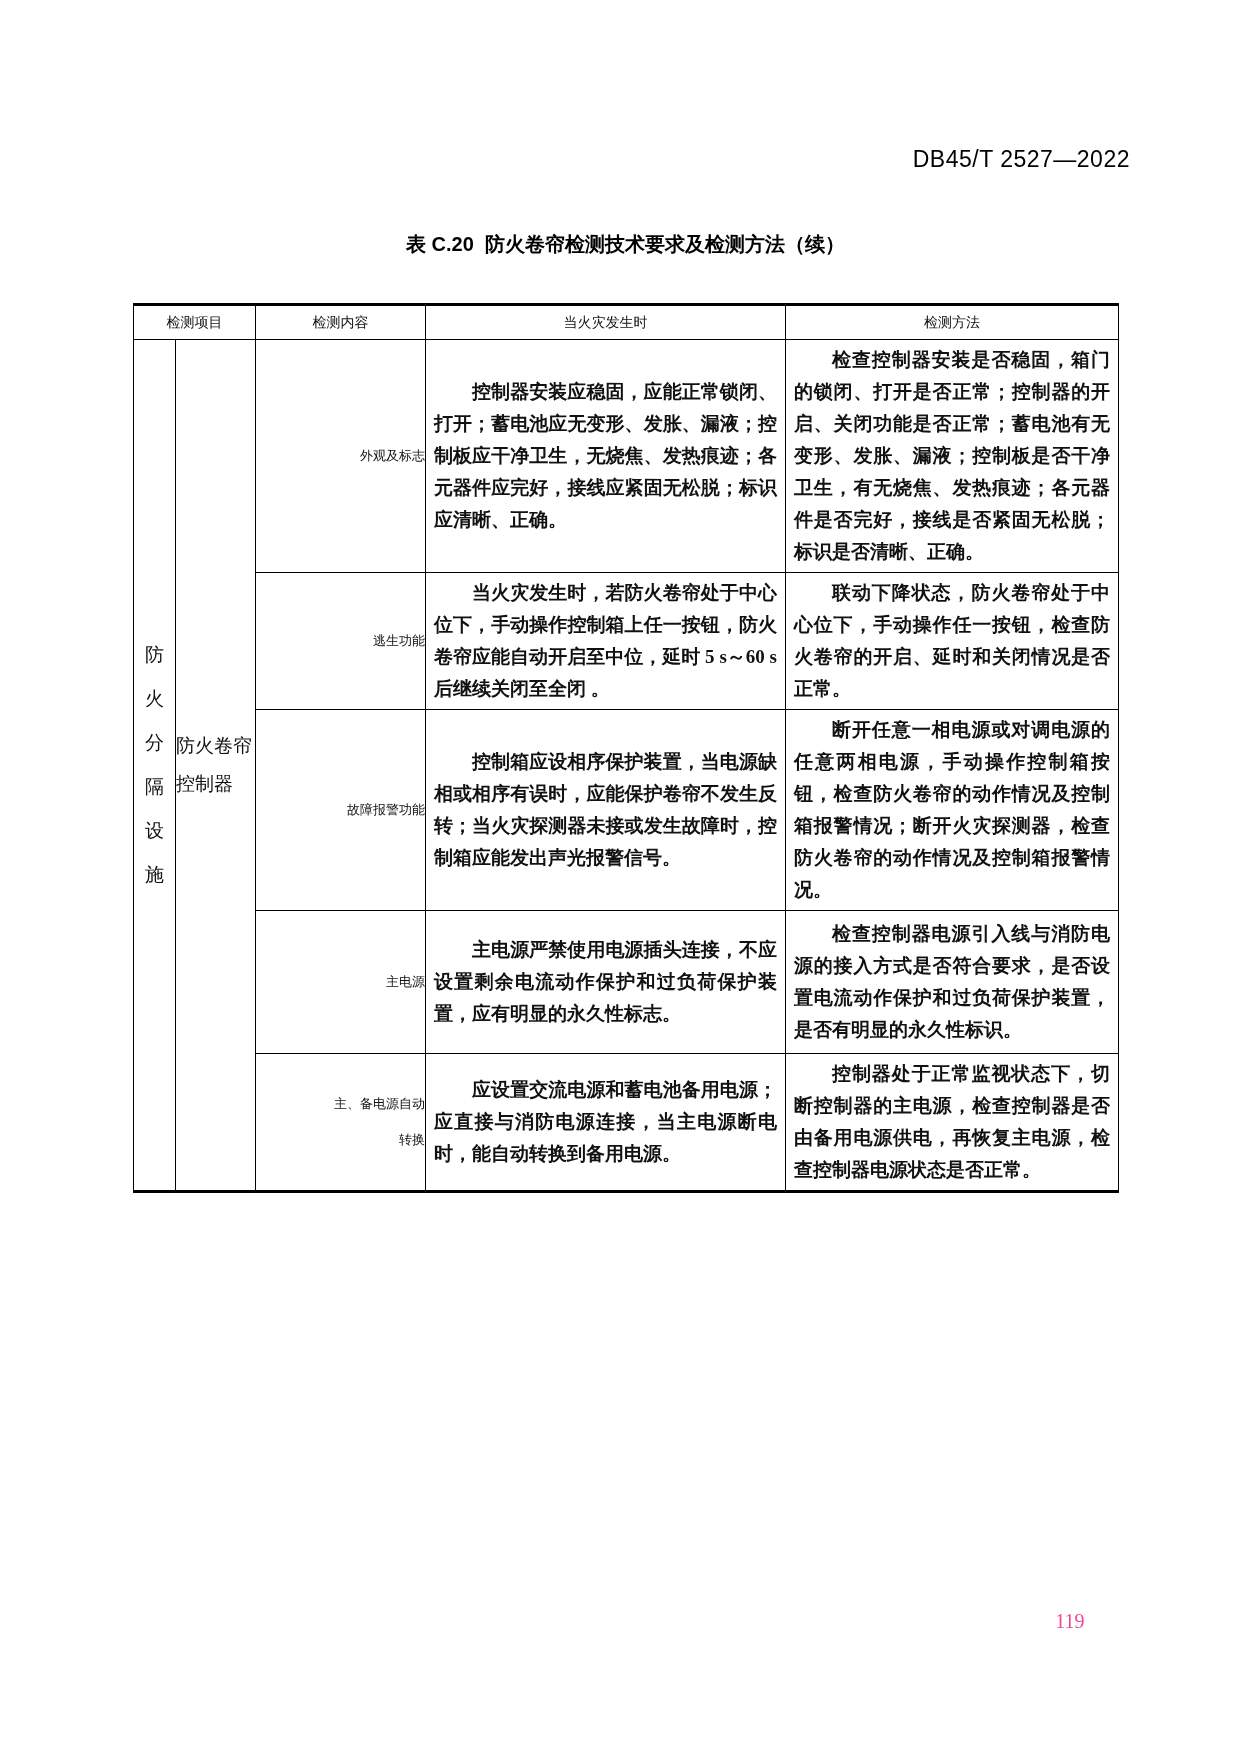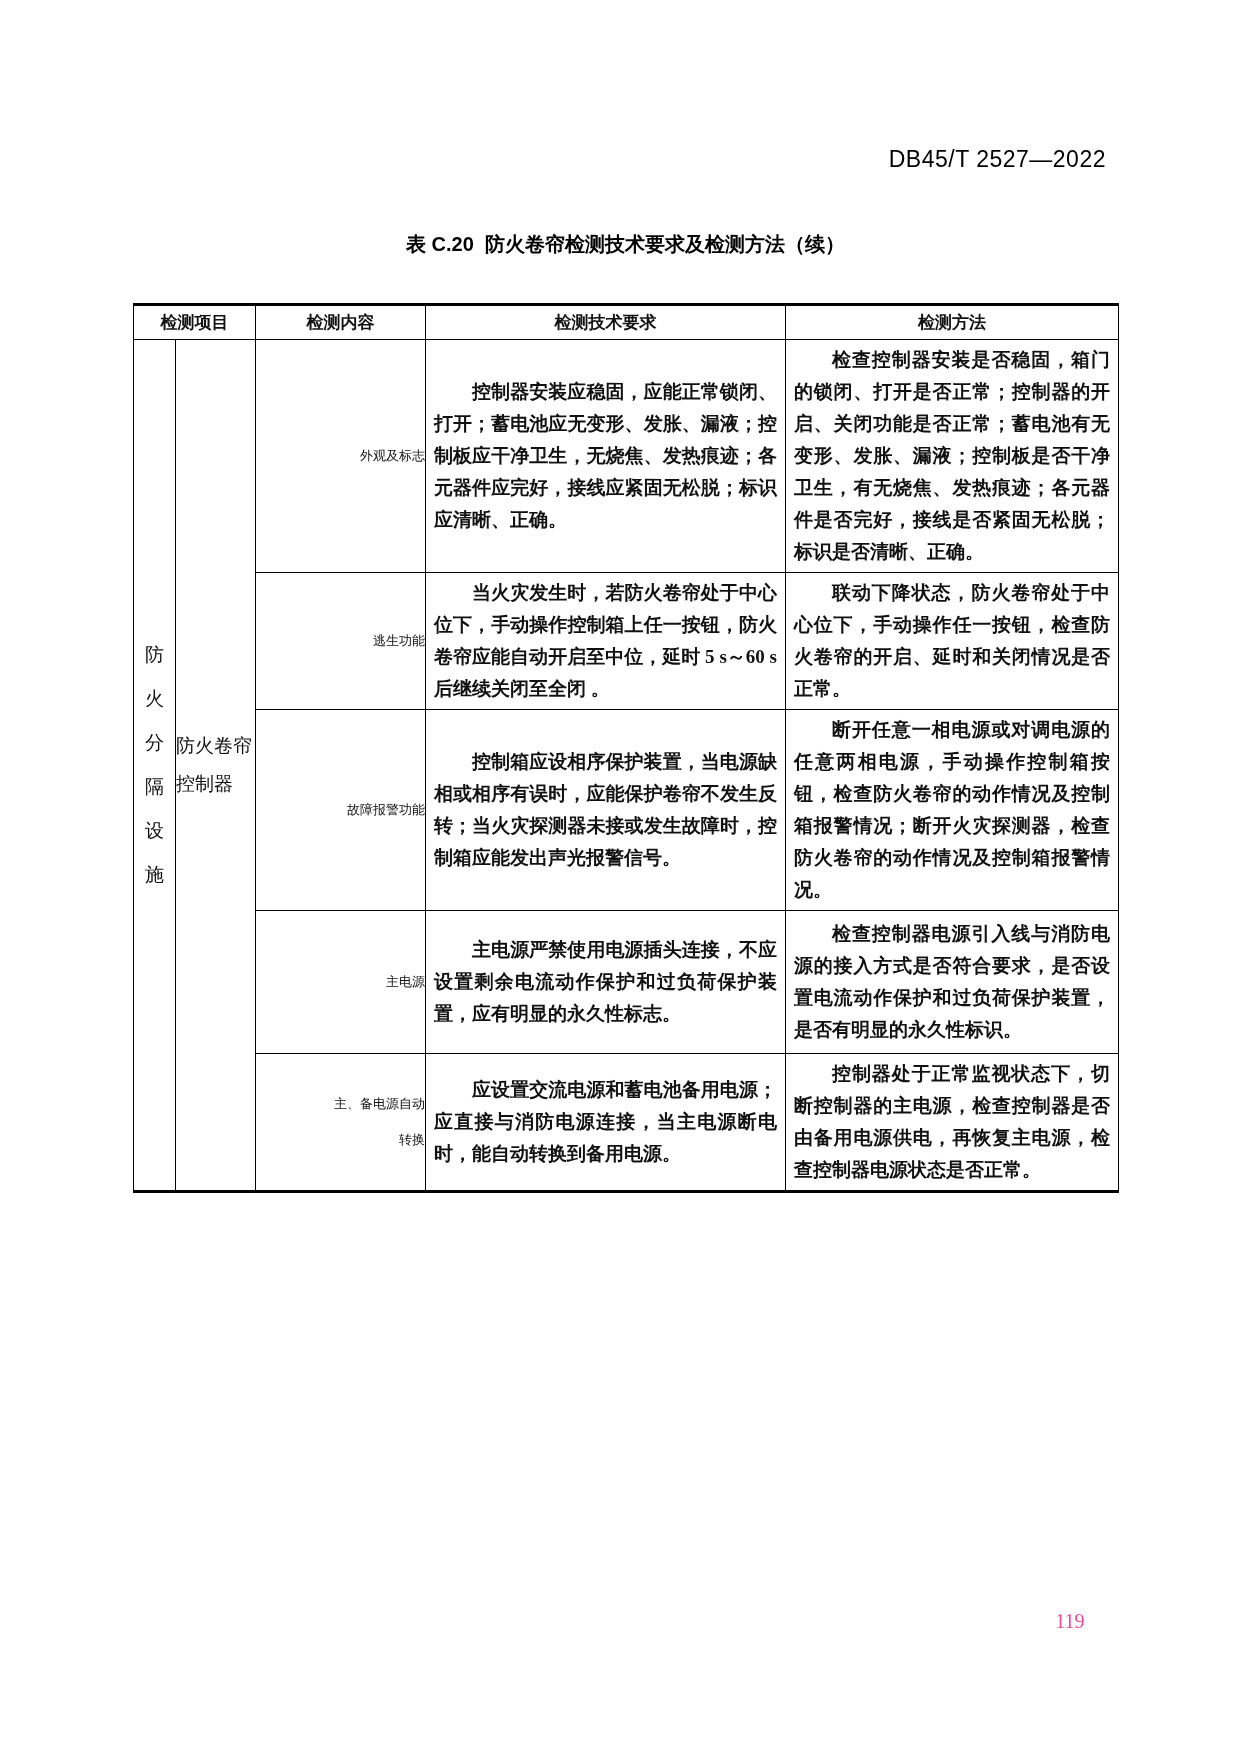--- a/index.html
+++ b/index.html
@@ -8,21 +8,21 @@
     width:1241px;height:1754px;
     margin:0 auto;
     background:#ffffff;
     font-family:"Liberation Serif","DejaVu Serif",serif;
     color:#111;
     overflow:hidden;
   }
   .doc-header{
     position:absolute;
     top:146px;
-    left:121px;
+    left:145px;
     width:985px;
     text-align:right;
     font-family:"Liberation Sans","DejaVu Sans",sans-serif;
     font-size:23px;
     letter-spacing:0.5px;
     color:#000;
   }
   .table-title{
     position:absolute;
     top:231px;
@@ -48,22 +48,22 @@
     border-bottom:3px solid #000;
   }
   .doc-table th,.doc-table td{
     border:1px solid #000;
     vertical-align:middle;
     padding:0;
     overflow:hidden;
   }
   .doc-table th{
     font-family:"Liberation Sans","DejaVu Sans",sans-serif;
-    font-weight:bold;
-    font-size:17px;
+    font-weight:normal;
+    font-size:14px;
     text-align:center;
     height:33px;
   }
   td.cell-label{
     text-align:center;
     font-size:19px;
     line-height:30px;
   }
   td.cell-text{
     padding:4px 8px;
@@ -118,21 +118,21 @@
       <col style="width:42px">
       <col style="width:80px">
       <col style="width:170px">
       <col style="width:360px">
       <col style="width:333px">
     </colgroup>
     <thead>
       <tr>
         <th colspan="2">检测项目</th>
         <th>检测内容</th>
-        <th>检测技术要求</th>
+        <th>当火灾发生时</th>
         <th>检测方法</th>
       </tr>
     </thead>
     <tbody>
       <tr style="height:200px">
         <td rowspan="5" class="cell-label">
           <div class="v-text">防
 火
 分
 隔

